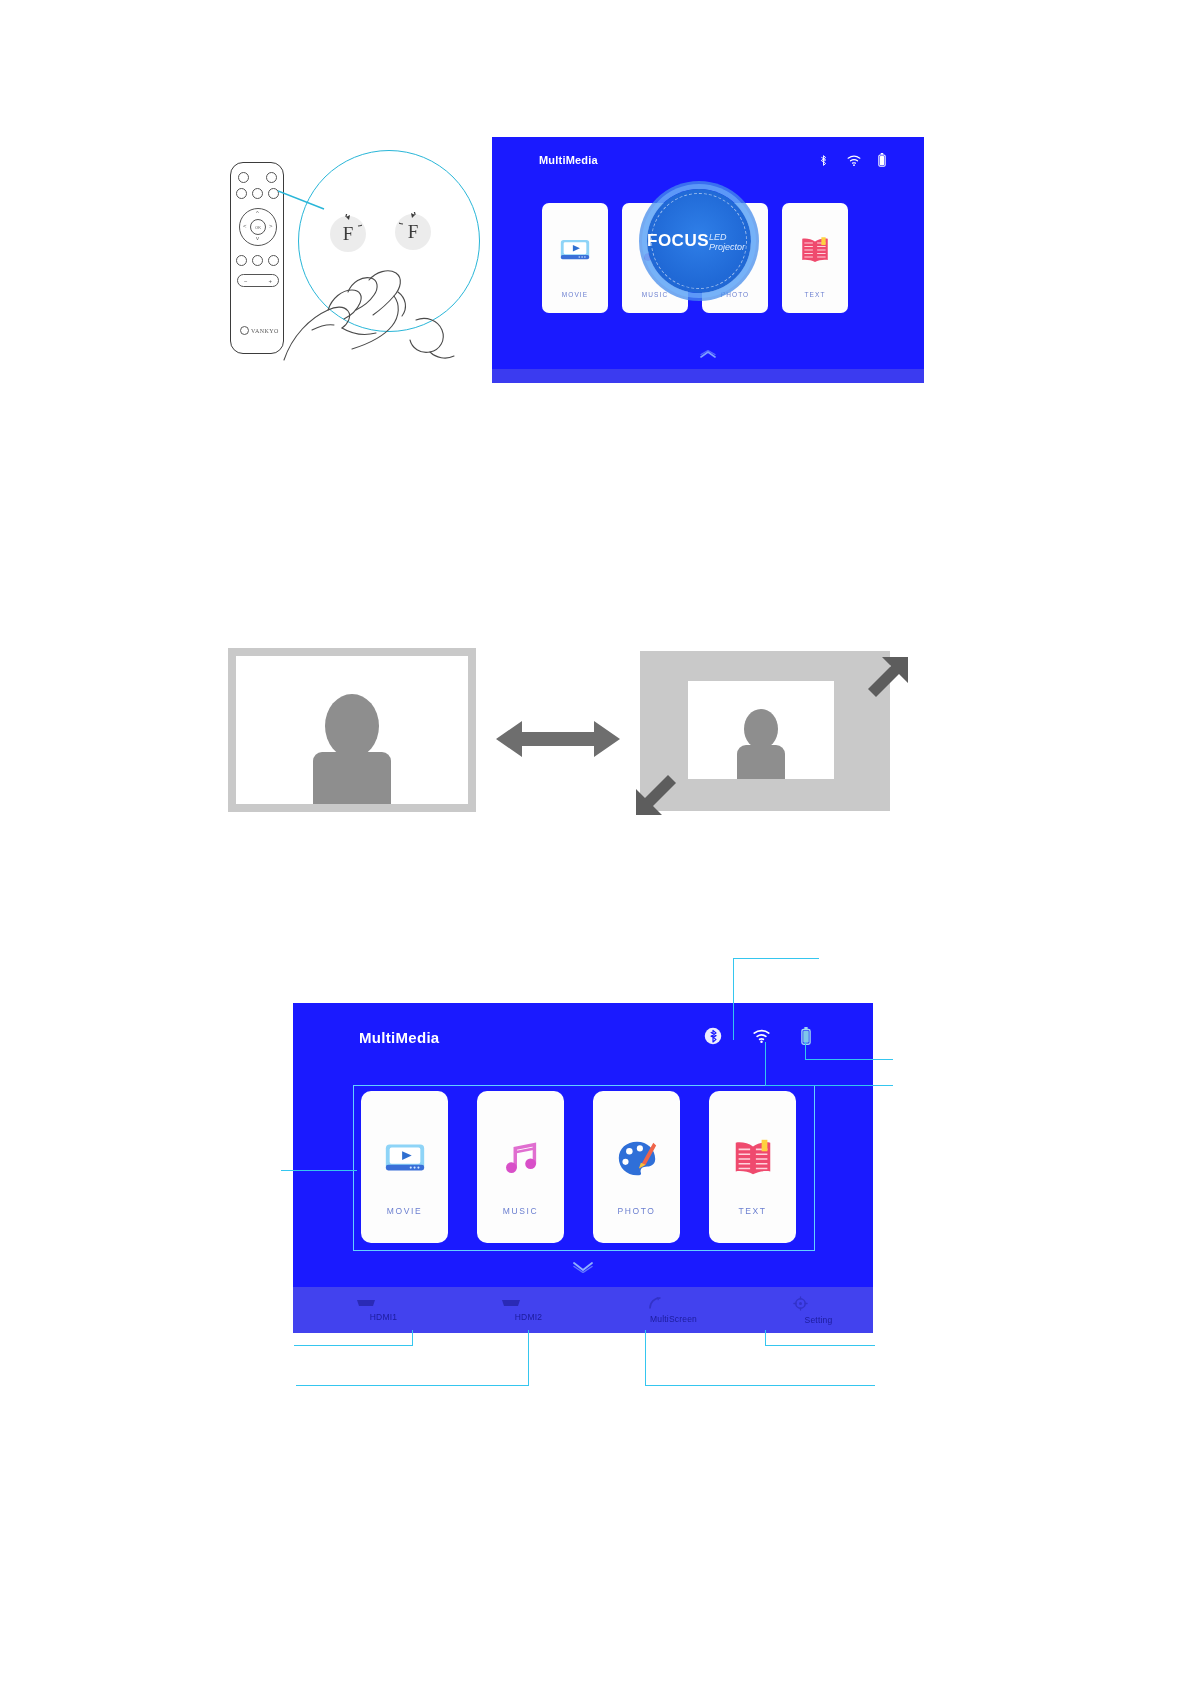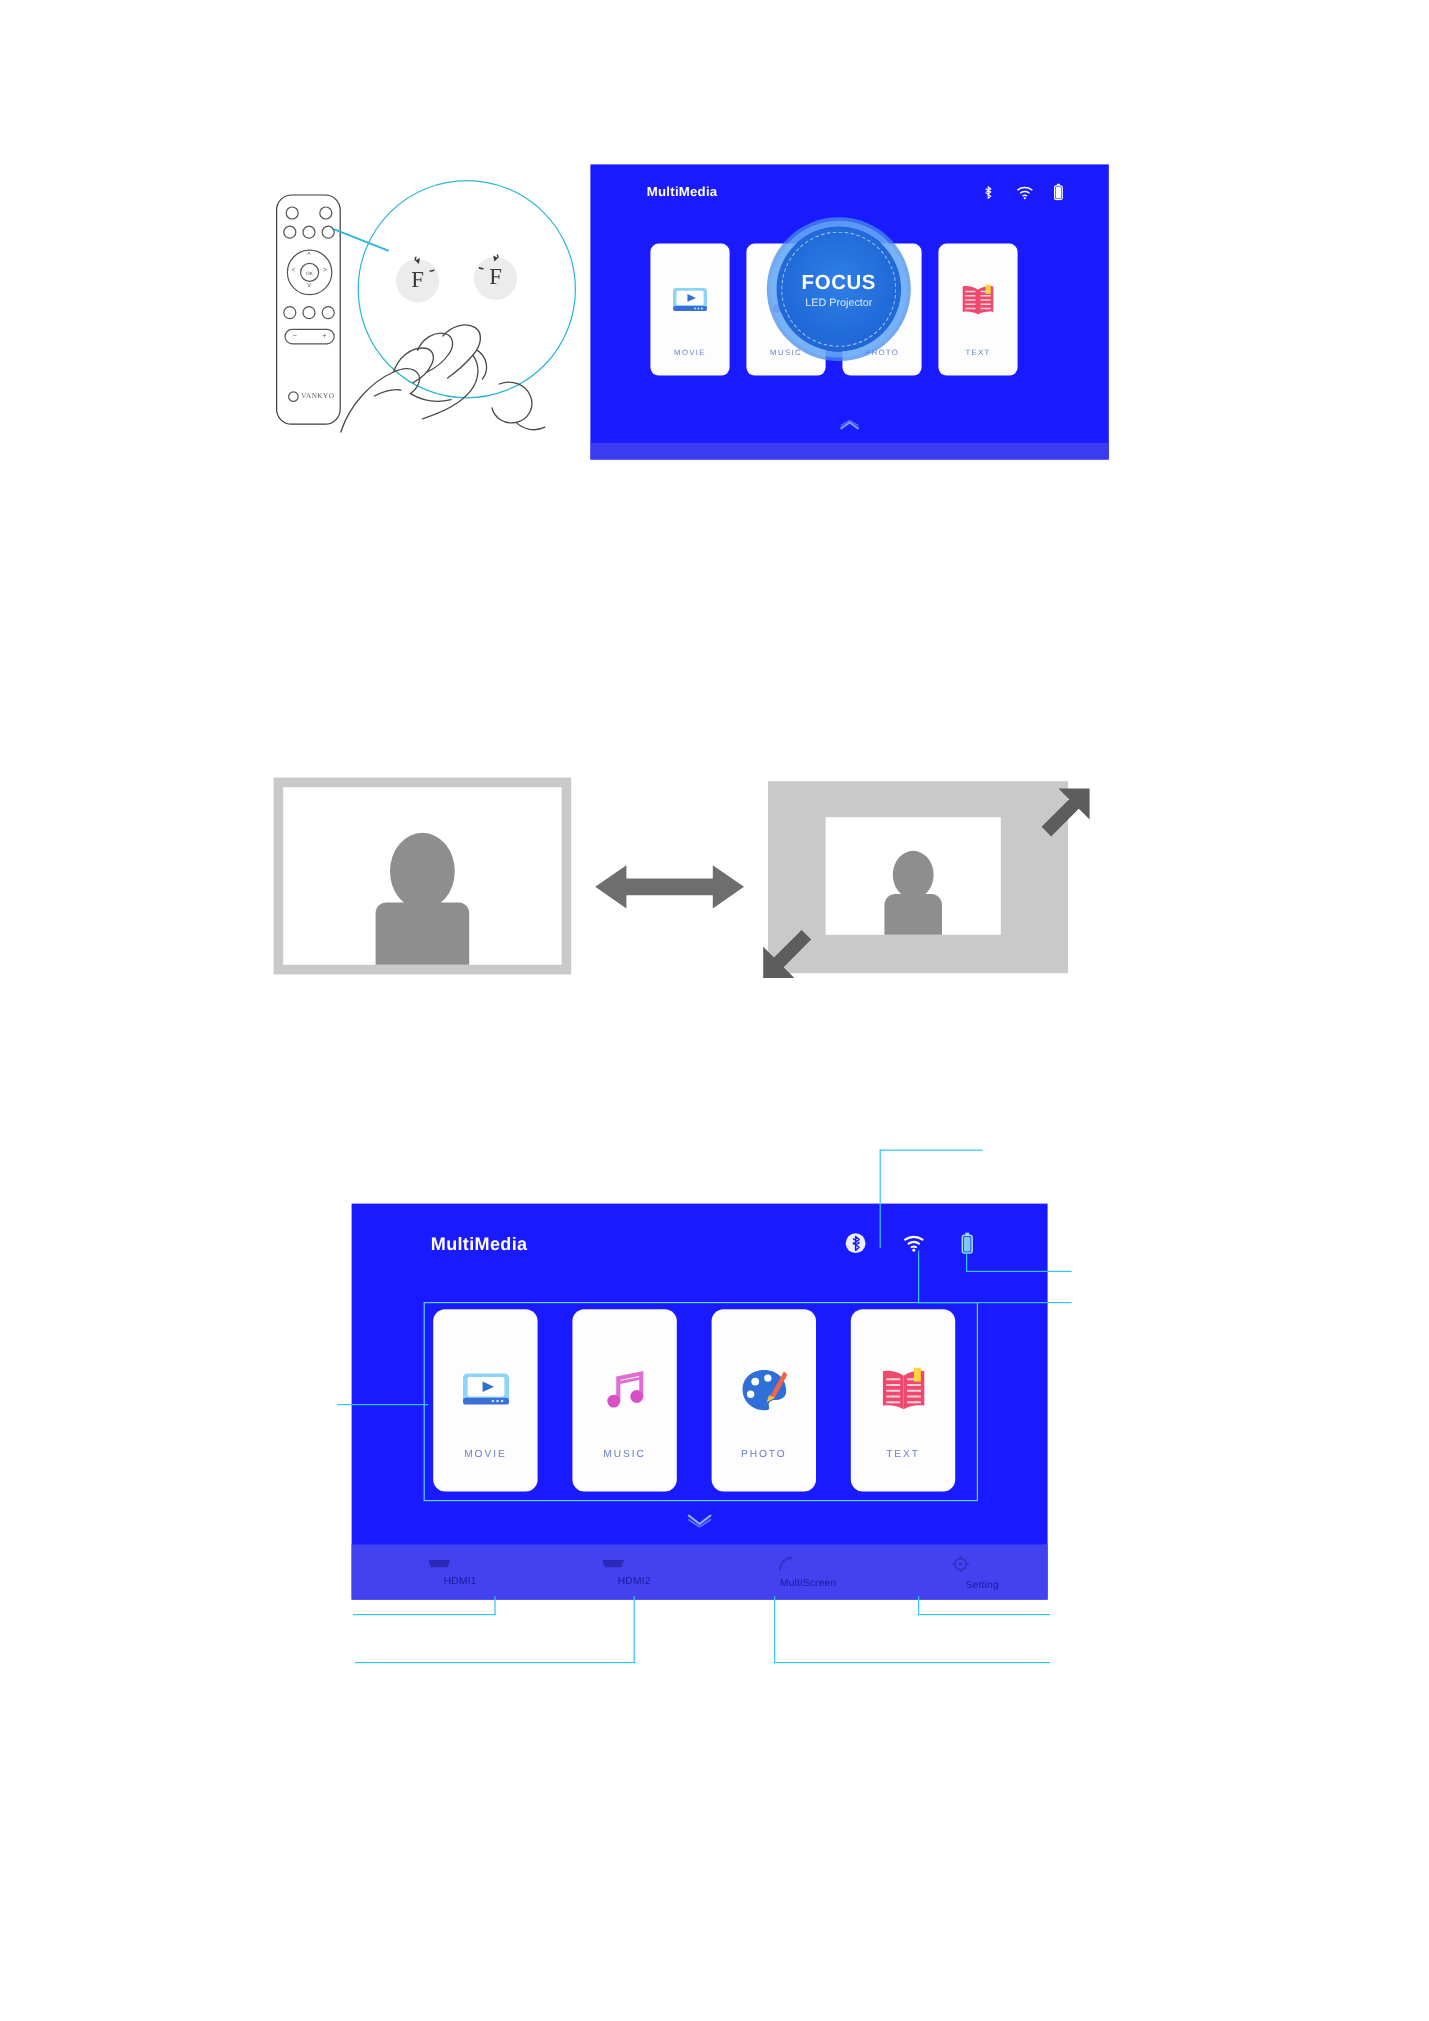--- a/index.html
+++ b/index.html
@@ -141,26 +141,26 @@
     font-size: 6.5px; color: #6b7fd0; letter-spacing: 1.1px;
   }
   .app-ico { width: 34px; height: 34px; }
 
   .focus-badge {
     position: absolute;
     left: 155px; top: 52px; width: 104px; height: 104px;
     border-radius: 50%;
     background: radial-gradient(circle at 50% 45%, #2f7fe8 0%, #2069d6 62%, #1f62cf 100%);
     box-shadow: 0 0 0 5px rgba(120,185,255,.55), 0 0 0 8px rgba(70,140,235,.75);
-    display: flex; flex-direction: column;
+    display: flex; 
     align-items: center; justify-content: center;
     color: #fff;
   }
   .focus-badge .t1 { font-size: 17px; font-weight: bold; letter-spacing: .5px; }
-  .focus-badge .t2 { font-size: 9px; margin-top: 1px; color:#dbeaff; }
+  .focus-badge .t2 { font-size: 9px; margin-top: 1px; color:#dbeaff;font-style:italic; }
   .focus-ring {
     position:absolute; inset:4px; border-radius:50%;
     border: 1.5px dashed rgba(255,255,255,.55);
   }
   .scr-chevron {
     position: absolute; left: 50%; bottom: 24px; transform: translateX(-50%);
     color: #7fa0ff;
   }
   .scr-taskbar-top {
     position: absolute; left: 0; right: 0; bottom: 0; height: 14px;

